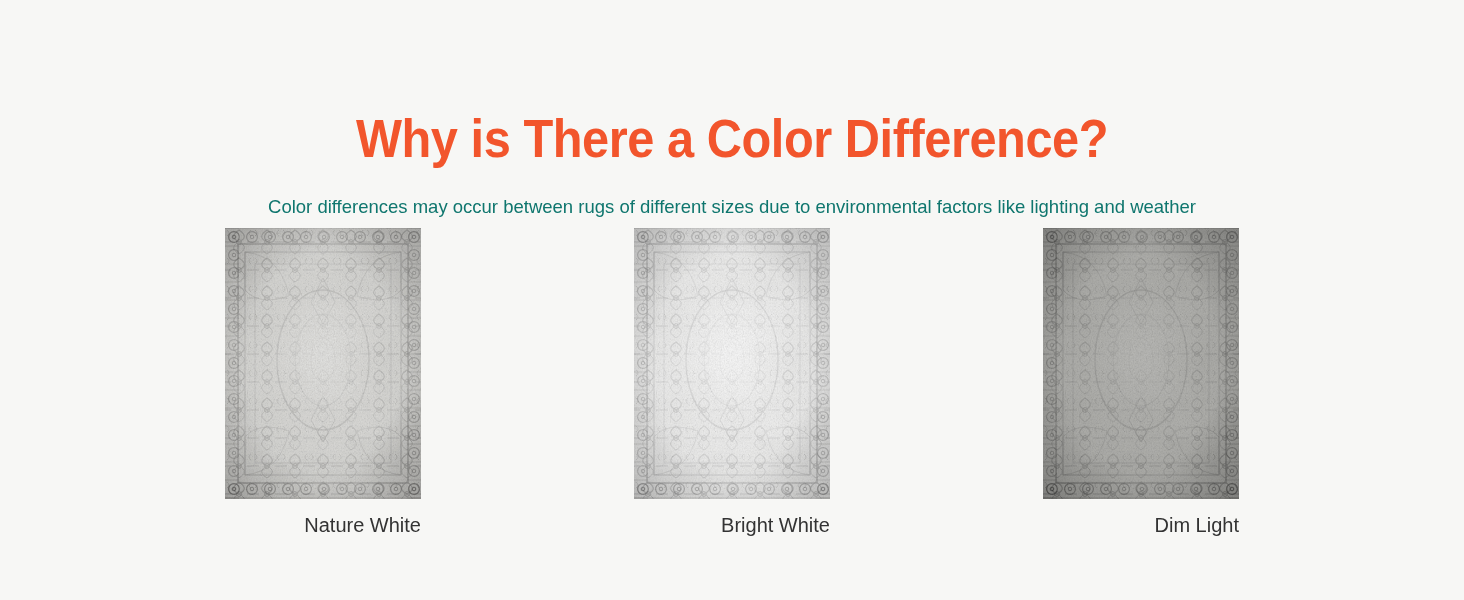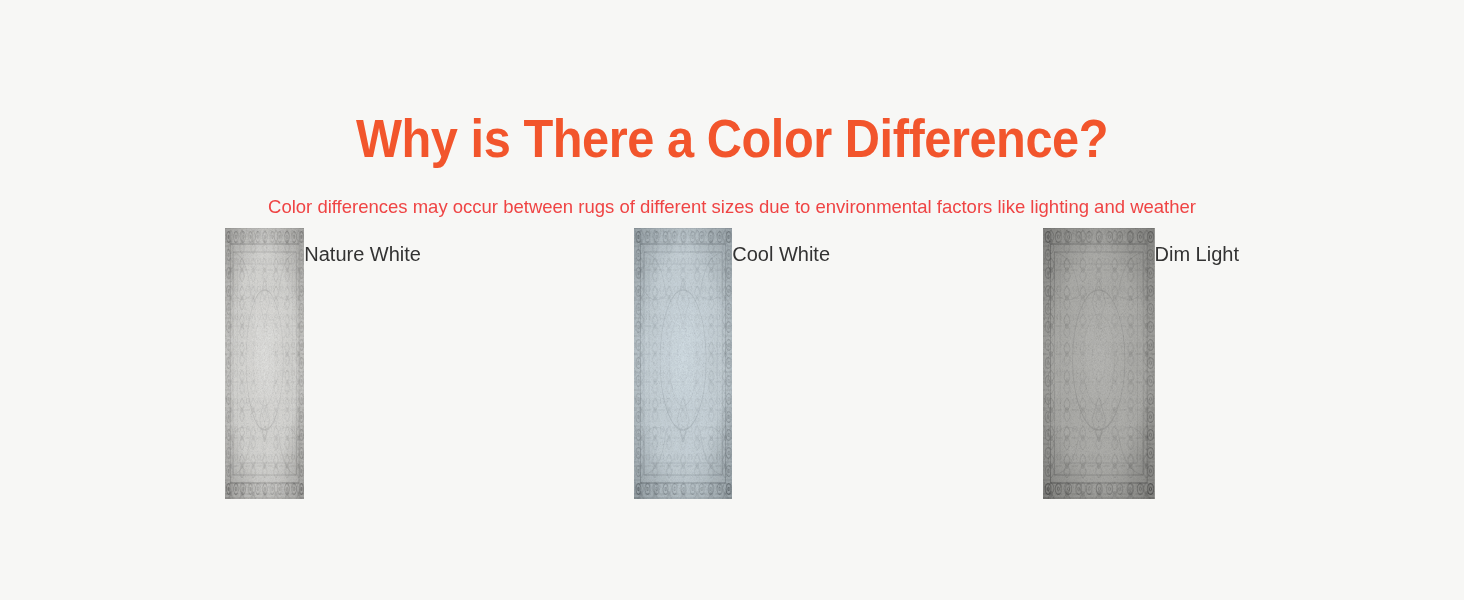--- a/index.html
+++ b/index.html
@@ -63,21 +63,22 @@
     top: 228px;
     width: 1014px;
     height: 320px;
     display: flex;
     justify-content: space-between;
   }
 
   .swatch {
     width: 196px;
     display: flex;
-    align-items: flex-start;
+    flex-direction: column;
+    align-items: flex-end;
   }
 
   .rug-frame {
     position: relative;
     width: 196px;
     height: 271px;
     overflow: hidden;
     background: #e9e9e7;
   }
 
@@ -209,47 +210,47 @@
         <rect x="0" y="0" width="196" height="271" fill="url(#centerGlow)"></rect>
         <rect x="0" y="0" width="196" height="271" filter="url(#weaveNoise)" opacity="0.45" style="mix-blend-mode:multiply"></rect>
         <rect x="0" y="0" width="196" height="271" filter="url(#weaveNoise)" opacity="0.30" style="mix-blend-mode:screen"></rect>
         <rect x="0" y="0" width="196" height="271" fill="url(#cornerShade)"></rect>
       </g>
     </defs>
   </svg>
 
   <h1 class="title" style="color: rgb(242, 85, 44);">Why is There a Color Difference?</h1>
 
-  <p class="subtitle" style="color: #ef4444;">Color differences may occur between rugs of different sizes due to environmental factors like lighting and weather</p>
+  <p class="subtitle" style="color: #0f766e;">Color differences may occur between rugs of different sizes due to environmental factors like lighting and weather</p>
 
   <div class="swatch-row">
 
     <div class="swatch">
       <div class="rug-frame">
         <svg class="rug-art" viewBox="0 0 196 271" preserveAspectRatio="none">
           <use href="#rugArt"></use>
         </svg>
         <div class="rug-tint" style="background-color: rgb(230, 230, 228);"></div>
         <div class="rug-lighten" style="background-color: rgb(14, 13, 12);"></div>
       </div>
       <div class="swatch-label" style="color: rgb(51, 51, 51);">Nature White</div>
     </div>
 
 
-
     <div class="swatch">
       <div class="rug-frame">
         <svg class="rug-art" viewBox="0 0 196 271" preserveAspectRatio="none">
           <use href="#rugArt"></use>
         </svg>
-        <div class="rug-tint" style="background-color: rgb(214, 225, 232);"></div>
-        <div class="rug-lighten" style="background-color: rgb(10, 16, 20);"></div>
+        <div class="rug-tint" style="background-color: rgb(251, 251, 251);"></div>
+        <div class="rug-lighten" style="background-color: rgb(42, 42, 42);"></div>
       </div>
-      <div class="swatch-label" style="color: rgb(51, 51, 51);">Cool White</div>
+      <div class="swatch-label" style="color: rgb(51, 51, 51);">Bright White</div>
     </div>
+
 
     <div class="swatch">
       <div class="rug-frame">
         <svg class="rug-art" viewBox="0 0 196 271" preserveAspectRatio="none">
           <use href="#rugArt"></use>
         </svg>
         <div class="rug-tint" style="background-color: rgb(189, 189, 186);"></div>
         <div class="rug-lighten" style="background-color: rgb(0, 0, 0);"></div>
       </div>
       <div class="swatch-label" style="color: rgb(51, 51, 51); margin-top: 12px;">Dim Light</div>

